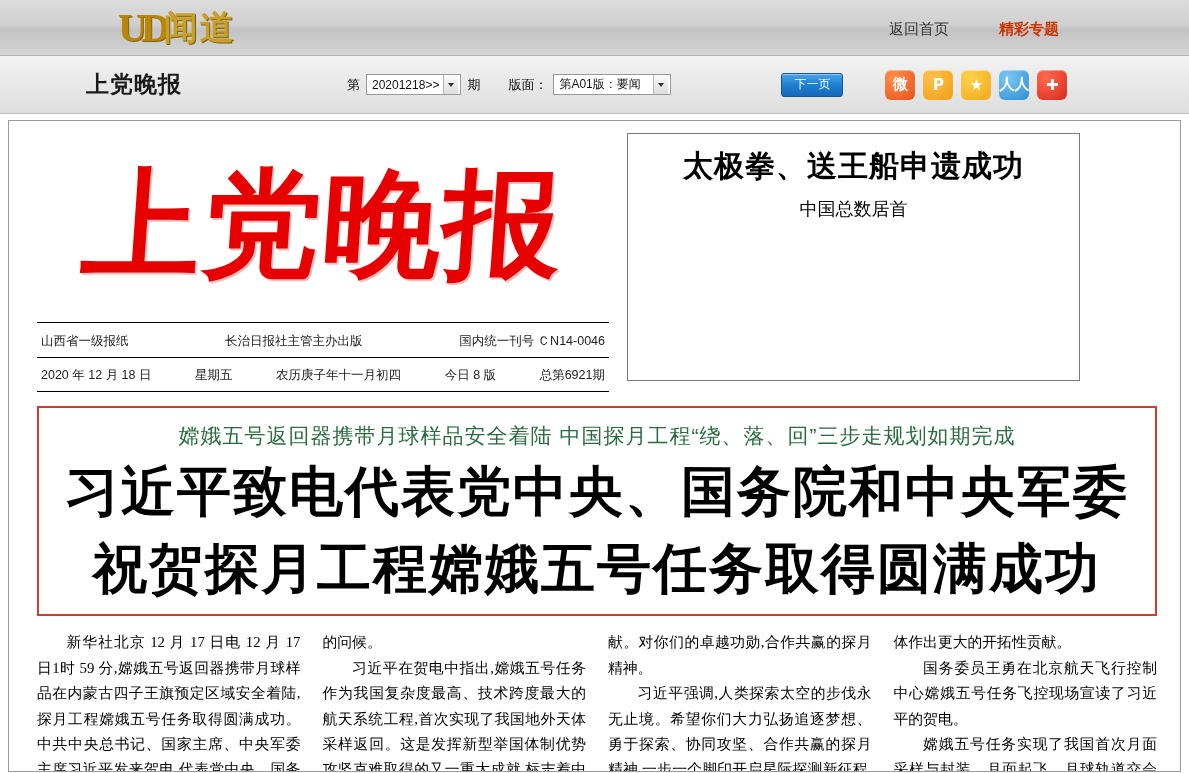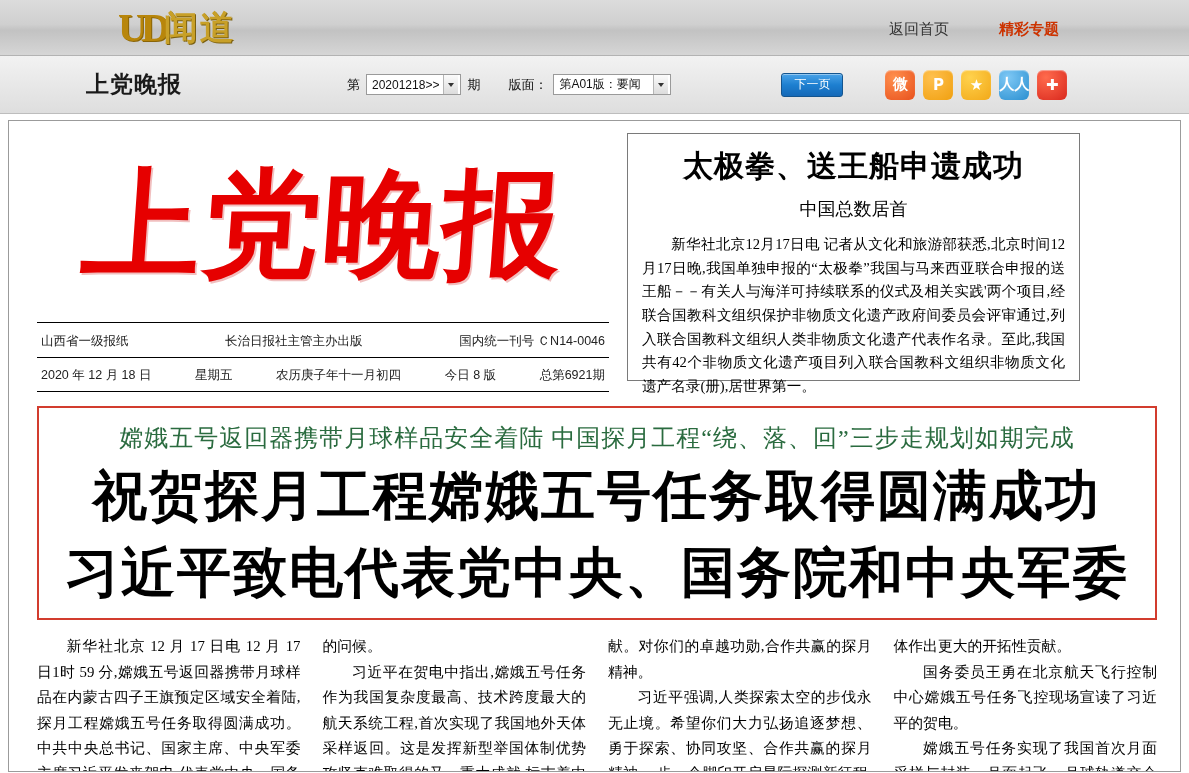--- a/index.html
+++ b/index.html
@@ -235,23 +235,23 @@
   }
 
   
   .headline-box {
     margin-top: 14px;
     border: 2px solid #d23c2e;
     padding: 14px 16px 10px 16px;
   }
   .kicker {
     text-align: center;
-    font-size: 24px;
+    font-size: 21px;
     color: #2a6b3f;
-    font-family: Liberation Serif, serif;
+    font-family: Liberation Sans, sans-serif;
     letter-spacing: 1px;
   }
   .headline {
     text-align: center;
     font-size: 54px;
     font-weight: bold;
     font-family: "Liberation Serif", serif;
     color: #000;
     letter-spacing: 2px;
     line-height: 1.28;
@@ -337,28 +337,27 @@
           <span>星期五</span>
           <span>农历庚子年十一月初四</span>
           <span>今日 8 版</span>
           <span>总第6921期</span>
         </div>
       </div>
 
       <div class="newsbox">
         <div class="newsbox-title">太极拳、送王船申遗成功</div>
         <div class="newsbox-sub">中国总数居首</div>
-        <div class="newsbox-body">新华社北京12月17日电 记者从文化和旅游部获悉,北京时间12月17日晚,我国单独申报的“太极拳”我国与马来西亚联合申报的送王船－－有关人与海洋可持续联系的仪式及相关实践'两个项目,经联合国教科文组织保护非物质文化遗产政府间委员会评审通过,列入联合国教科文组织人类非物质文化遗产代表作名录。至此,我国共有42个非物质文化遗产项目列入联合国教科文组织非物质文化遗产名录(册),居世界第一。</div>
       </div>
     </div>
 
     <div class="headline-box">
       <div class="kicker">嫦娥五号返回器携带月球样品安全着陆  中国探月工程“绕、落、回”三步走规划如期完成</div>
+      <div class="headline">习近平致电代表党中央、国务院和中央军委</div>
       <div class="headline">祝贺探月工程嫦娥五号任务取得圆满成功</div>
-      <div class="headline">习近平致电代表党中央、国务院和中央军委</div>
     </div>
 
     <div class="cols">
       <div class="col">
         <p>新华社北京 12 月 17 日电 12 月 17 日1时 59 分,嫦娥五号返回器携带月球样品在内蒙古四子王旗预定区域安全着陆,探月工程嫦娥五号任务取得圆满成功。中共中央总书记、国家主席、中央军委主席习近平发来贺电,代表党中央、国务院和中央军委,向探</p>
       </div>
       <div class="col">
         <p class="noindent">的问候。</p>
         <p>习近平在贺电中指出,嫦娥五号任务作为我国复杂度最高、技术跨度最大的航天系统工程,首次实现了我国地外天体采样返回。这是发挥新型举国体制优势攻坚克难取得的又一重大成就,标志着中国航天向前迈出的</p>
       </div>

